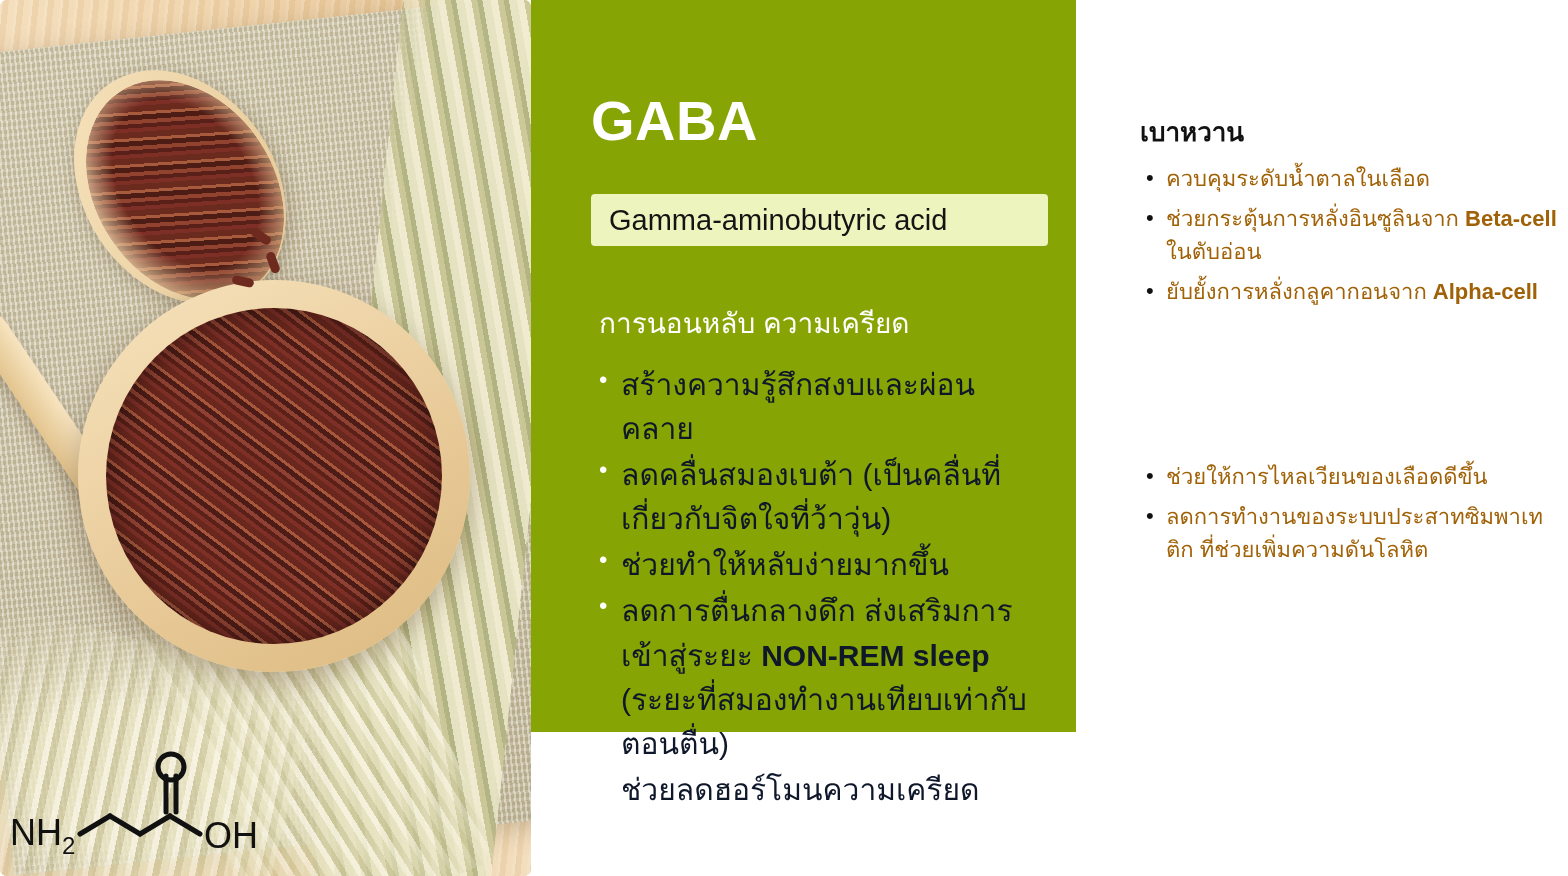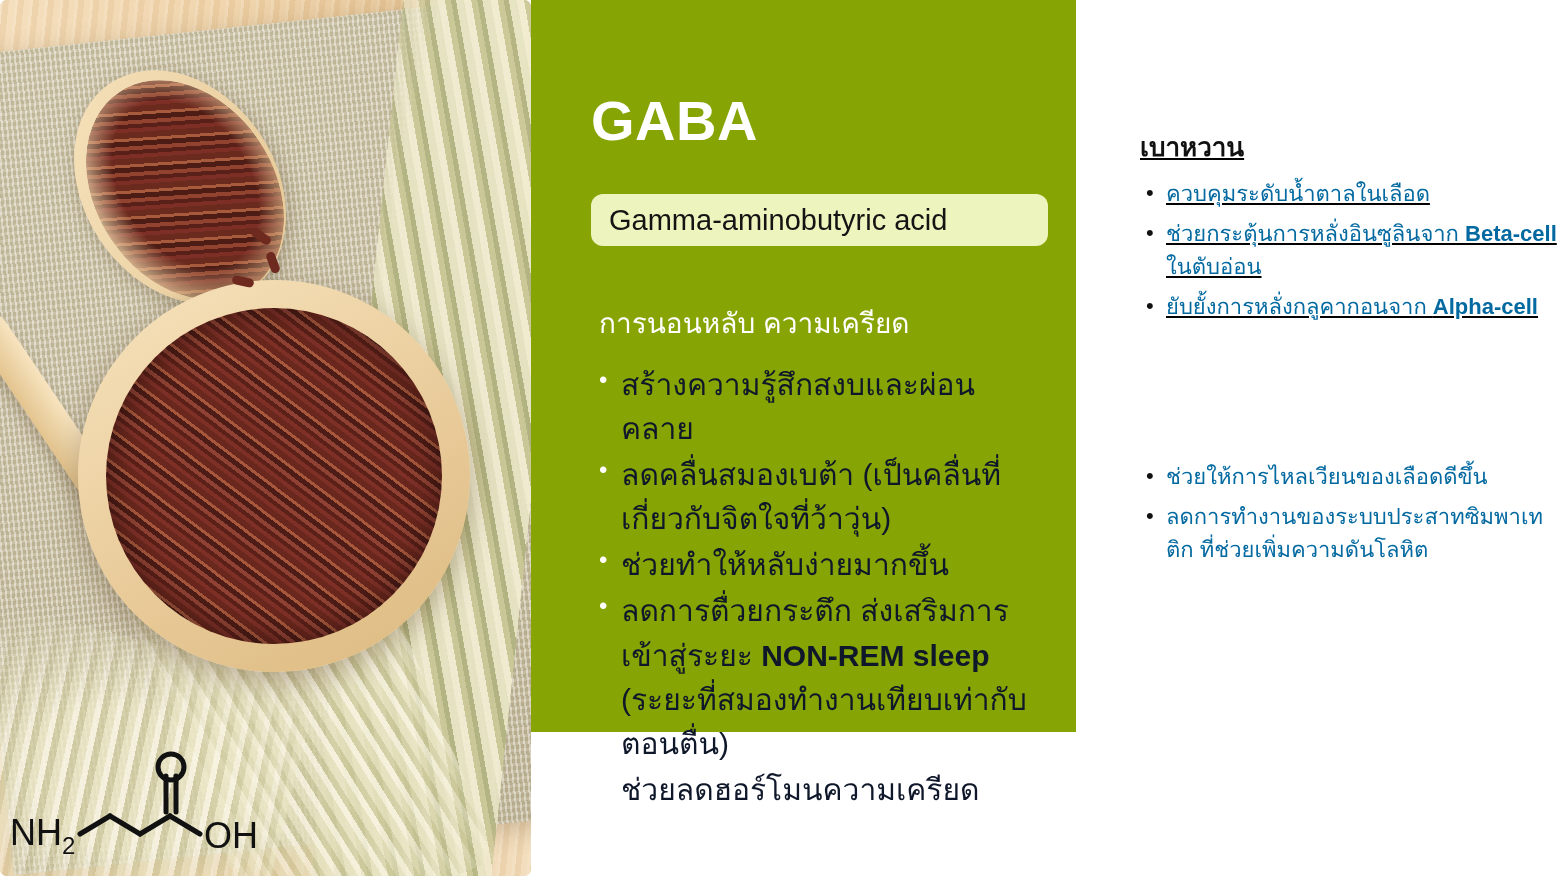--- a/index.html
+++ b/index.html
@@ -124,21 +124,21 @@
   .green-panel{
     position:absolute;left:531px;top:0;width:545px;height:732px;
     background:#86a404;
   }
   .gaba-title{
     position:absolute;left:60px;top:93px;
     color:#ffffff;font-size:56px;font-weight:bold;letter-spacing:.5px;line-height:1;
   }
   .badge{
     position:absolute;left:60px;top:194px;width:457px;height:52px;
-    background:#edf4bd;border-radius:12px;
+    background:#edf4bd;border-radius:4px;
     display:flex;align-items:center;
   }
   .badge span{
     color:#141414;font-size:29px;padding-left:18px;line-height:1;
   }
   .green-heading{
     position:absolute;left:68px;top:307px;
     color:#ffffff;font-size:28px;font-weight:normal;line-height:1.2;
   }
   ul.green-list{
@@ -152,28 +152,28 @@
   ul.green-list li::before{
     content:"•";position:absolute;left:-22px;top:-1px;font-size:24px;color:#ffffff;
   }
   ul.green-list li b{font-weight:bold;text-align:right;}
 
   
   .right-col{
     position:absolute;left:1076px;top:0;width:492px;height:876px;background:#ffffff;
   }
   .right-section{position:absolute;left:64px;width:420px;}
-  .rs1{top:132px;text-decoration:underline;}
+  .rs1{top:117px;}
   .rs2{top:460px;}
   .right-heading{
     color:#111111;font-size:26px;font-weight:bold;line-height:1.2;margin:0 0 14px 0;
   }
   ul.right-list{margin:0;padding:0 0 0 26px;list-style:none;}
   ul.right-list li{
-    position:relative;color:#0369a1;font-size:22px;line-height:1.5;margin:0 0 7px 0;
+    position:relative;color:#a16207;font-size:22px;line-height:1.5;margin:0 0 7px 0;
   }
   ul.right-list li::before{
     content:"•";position:absolute;left:-20px;top:-1px;font-size:22px;color:#111111;
   }
   ul.right-list li b{font-weight:bold;margin-top:31px;}
 </style>
 </head>
 <body>
 
 <div class="slide">
@@ -221,21 +221,21 @@
     <div class="badge">
       <span>Gamma-aminobutyric acid</span>
     </div>
 
     <div class="green-heading">การนอนหลับ ความเครียด</div>
 
     <ul class="green-list" id="green-list">
         <li>สร้างความรู้สึกสงบและผ่อนคลาย</li>
         <li>ลดคลื่นสมองเบต้า (เป็นคลื่นที่เกี่ยวกับจิตใจที่ว้าวุ่น)</li>
         <li>ช่วยทำให้หลับง่ายมากขึ้น</li>
-        <li><span>ลดการตื่วยกระตึก ส่งเสริมการเข้าสู่ระยะ </span><b>NON-REM sleep</b><span> (ระยะที่สมองทำงานเทียบเท่ากับตอนตื่น)</span></li>
+        <li><span>ลดการตื่นกลางดึก ส่งเสริมการเข้าสู่ระยะ </span><b>NON-REM sleep</b><span> (ระยะที่สมองทำงานเทียบเท่ากับตอนตื่น)</span></li>
         <li>ช่วยลดฮอร์โมนความเครียด</li>
       </ul>
   </div>
 
   <div class="right-col">
     <div class="right-section rs1">
       <div class="right-heading">เบาหวาน</div>
       <ul class="right-list" id="right-list-0">
           <li>ควบคุมระดับน้ำตาลในเลือด</li>
           <li><span>ช่วยกระตุ้นการหลั่งอินซูลินจาก </span><b>Beta-cell</b><span>  ในตับอ่อน</span></li>

